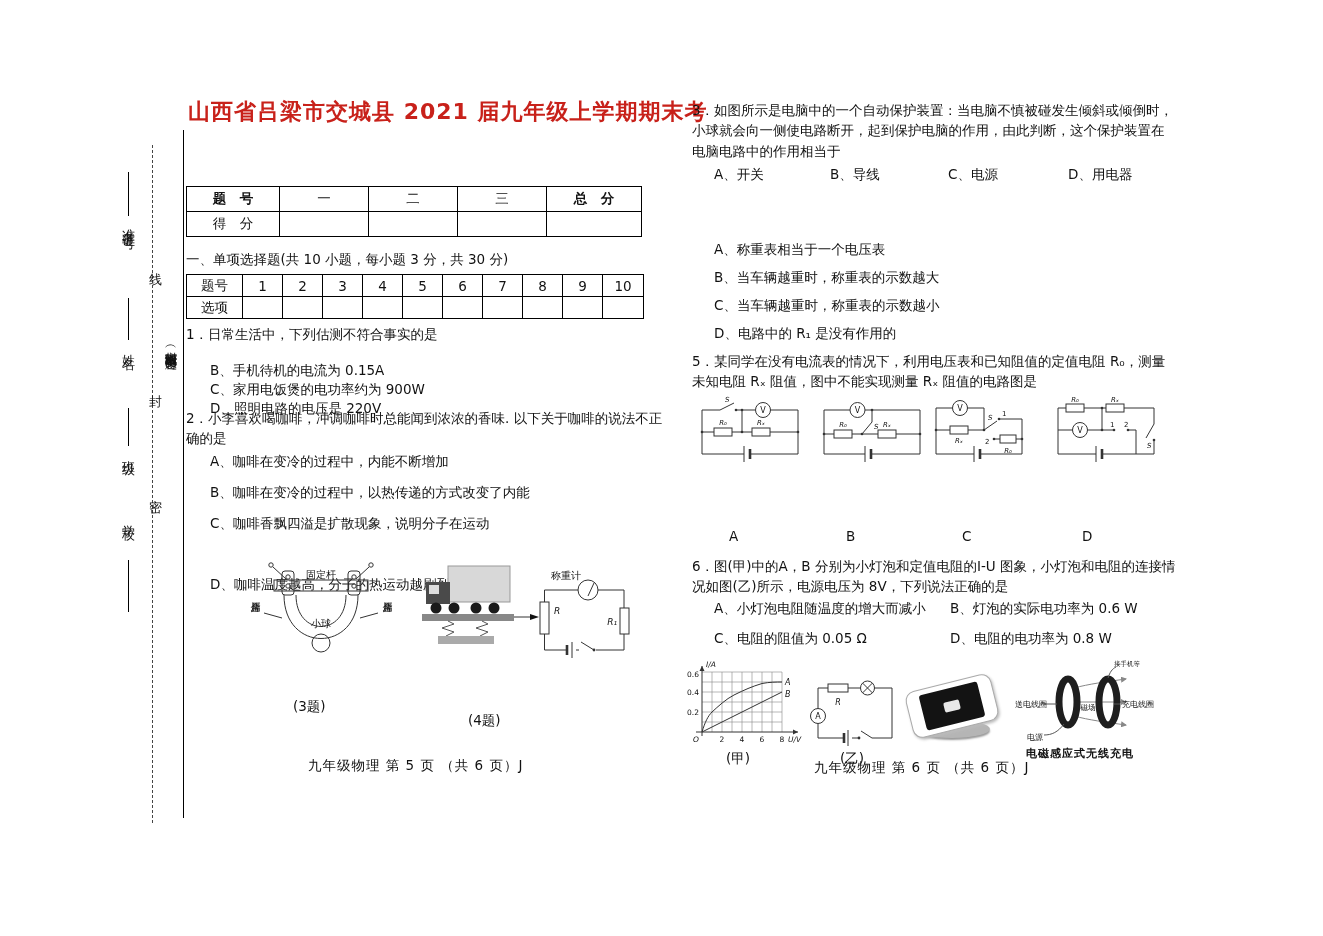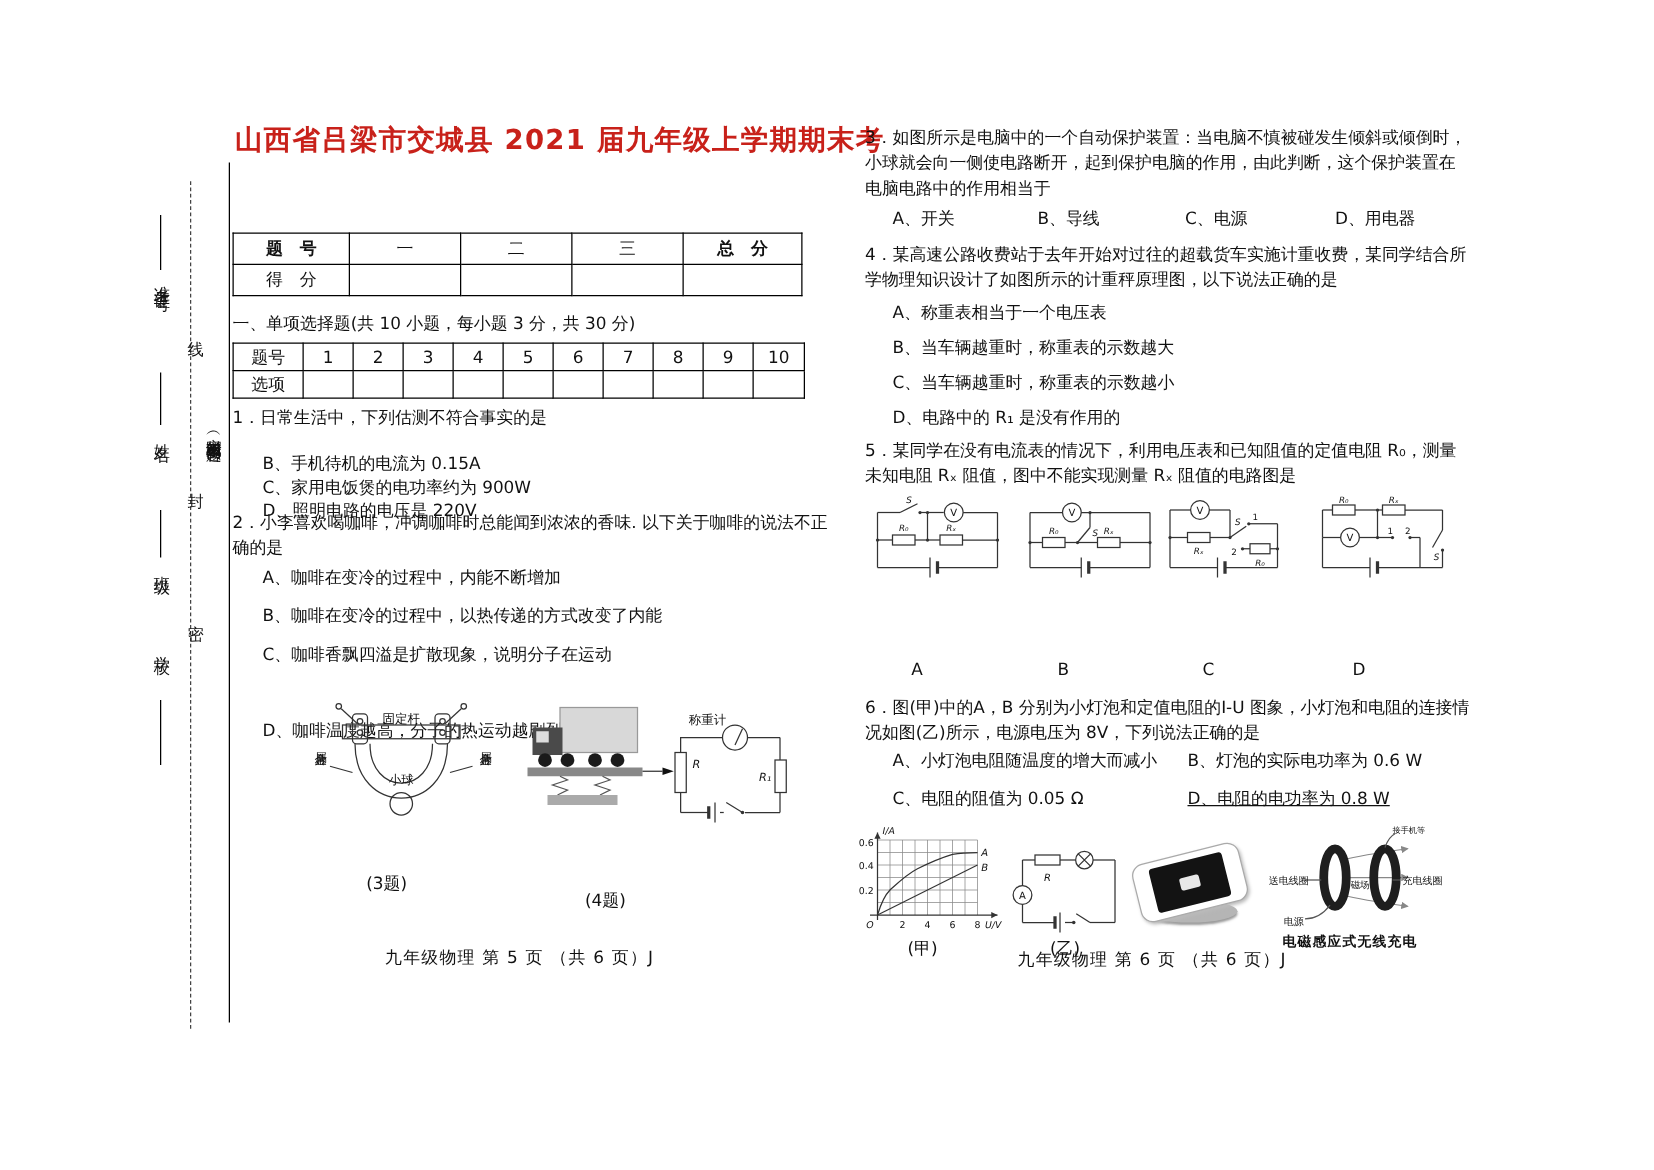--- a/index.html
+++ b/index.html
@@ -176,21 +176,20 @@
   <div class="abs cap" style="left:293px;top:698px;">(3题)</div>
   <div class="abs cap" style="left:468px;top:712px;">(4题)</div>
   <div class="abs footer" style="left:308px;top:757px;">九年级物理  第 5 页  （共 6 页）J</div>
 
   <div class="abs stem" style="left:692px;top:100px;width:484px;">3．如图所示是电脑中的一个自动保护装置：当电脑不慎被碰发生倾斜或倾倒时，小球就会向一侧使电路断开，起到保护电脑的作用，由此判断，这个保护装置在电脑电路中的作用相当于</div>
   <div class="abs opt" style="left:714px;top:166px;">A、开关</div>
   <div class="abs opt" style="left:830px;top:166px;">B、导线</div>
   <div class="abs opt" style="left:948px;top:166px;">C、电源</div>
   <div class="abs opt" style="left:1068px;top:166px;">D、用电器</div>
 
-  <div class="abs stem" style="left:692px;top:194px;width:484px;">4．某高速公路收费站于去年开始对过往的超载货车实施计重收费，某同学结合所学物理知识设计了如图所示的计重秤原理图，以下说法正确的是</div>
   <div class="abs opt" style="left:714px;top:241px;">A、称重表相当于一个电压表</div>
   <div class="abs opt" style="left:714px;top:269px;">B、当车辆越重时，称重表的示数越大</div>
   <div class="abs opt" style="left:714px;top:297px;">C、当车辆越重时，称重表的示数越小</div>
   <div class="abs opt" style="left:714px;top:325px;">D、电路中的 R₁ 是没有作用的</div>
 
   <div class="abs stem" style="left:692px;top:351px;width:484px;">5．某同学在没有电流表的情况下，利用电压表和已知阻值的定值电阻 R₀，测量未知电阻 Rₓ 阻值，图中不能实现测量 Rₓ 阻值的电路图是</div>
 
   <svg class="abs" style="left:694px;top:396px;" width="112" height="70" viewBox="0 0 112 70">
     <g class="wire">
       <path d="M8,14 H26"></path>
@@ -325,21 +324,21 @@
 
   <div class="abs cap" style="left:729px;top:528px;">A</div>
   <div class="abs cap" style="left:846px;top:528px;">B</div>
   <div class="abs cap" style="left:962px;top:528px;">C</div>
   <div class="abs cap" style="left:1082px;top:528px;">D</div>
 
   <div class="abs stem" style="left:692px;top:556px;width:484px;">6．图(甲)中的A，B 分别为小灯泡和定值电阻的I-U 图象，小灯泡和电阻的连接情况如图(乙)所示，电源电压为 8V，下列说法正确的是</div>
   <div class="abs opt" style="left:714px;top:600px;">A、小灯泡电阻随温度的增大而减小</div>
   <div class="abs opt" style="left:950px;top:600px;">B、灯泡的实际电功率为 0.6 W</div>
   <div class="abs opt" style="left:714px;top:630px;">C、电阻的阻值为 0.05 Ω</div>
-  <div class="abs opt" style="left:950px;top:630px;text-decoration:underline;">D、电阻的电功率为 0.8 W</div>
+  <div class="abs opt" style="left:950px;top:630px;">D、电阻的电功率为 0.8 W</div>
 
   <svg class="abs" style="left:688px;top:658px;" width="118" height="96" viewBox="0 0 118 96">
     <g stroke="#888" stroke-width="0.6">
       <path d="M24,14 V74 M34,14 V74 M44,14 V74 M54,14 V74 M64,14 V74 M74,14 V74 M84,14 V74 M94,14 V74"></path>
       <path d="M14,14 H94 M14,24 H94 M14,34 H94 M14,44 H94 M14,54 H94 M14,64 H94"></path>
     </g>
     <g class="wire" stroke-width="1.1">
       <path d="M14,78 V8"></path>
         <path d="M14,8 l-2.5,5 h5 z" fill="#333" stroke="none"></path>
       <path d="M8,74 H110"></path>

